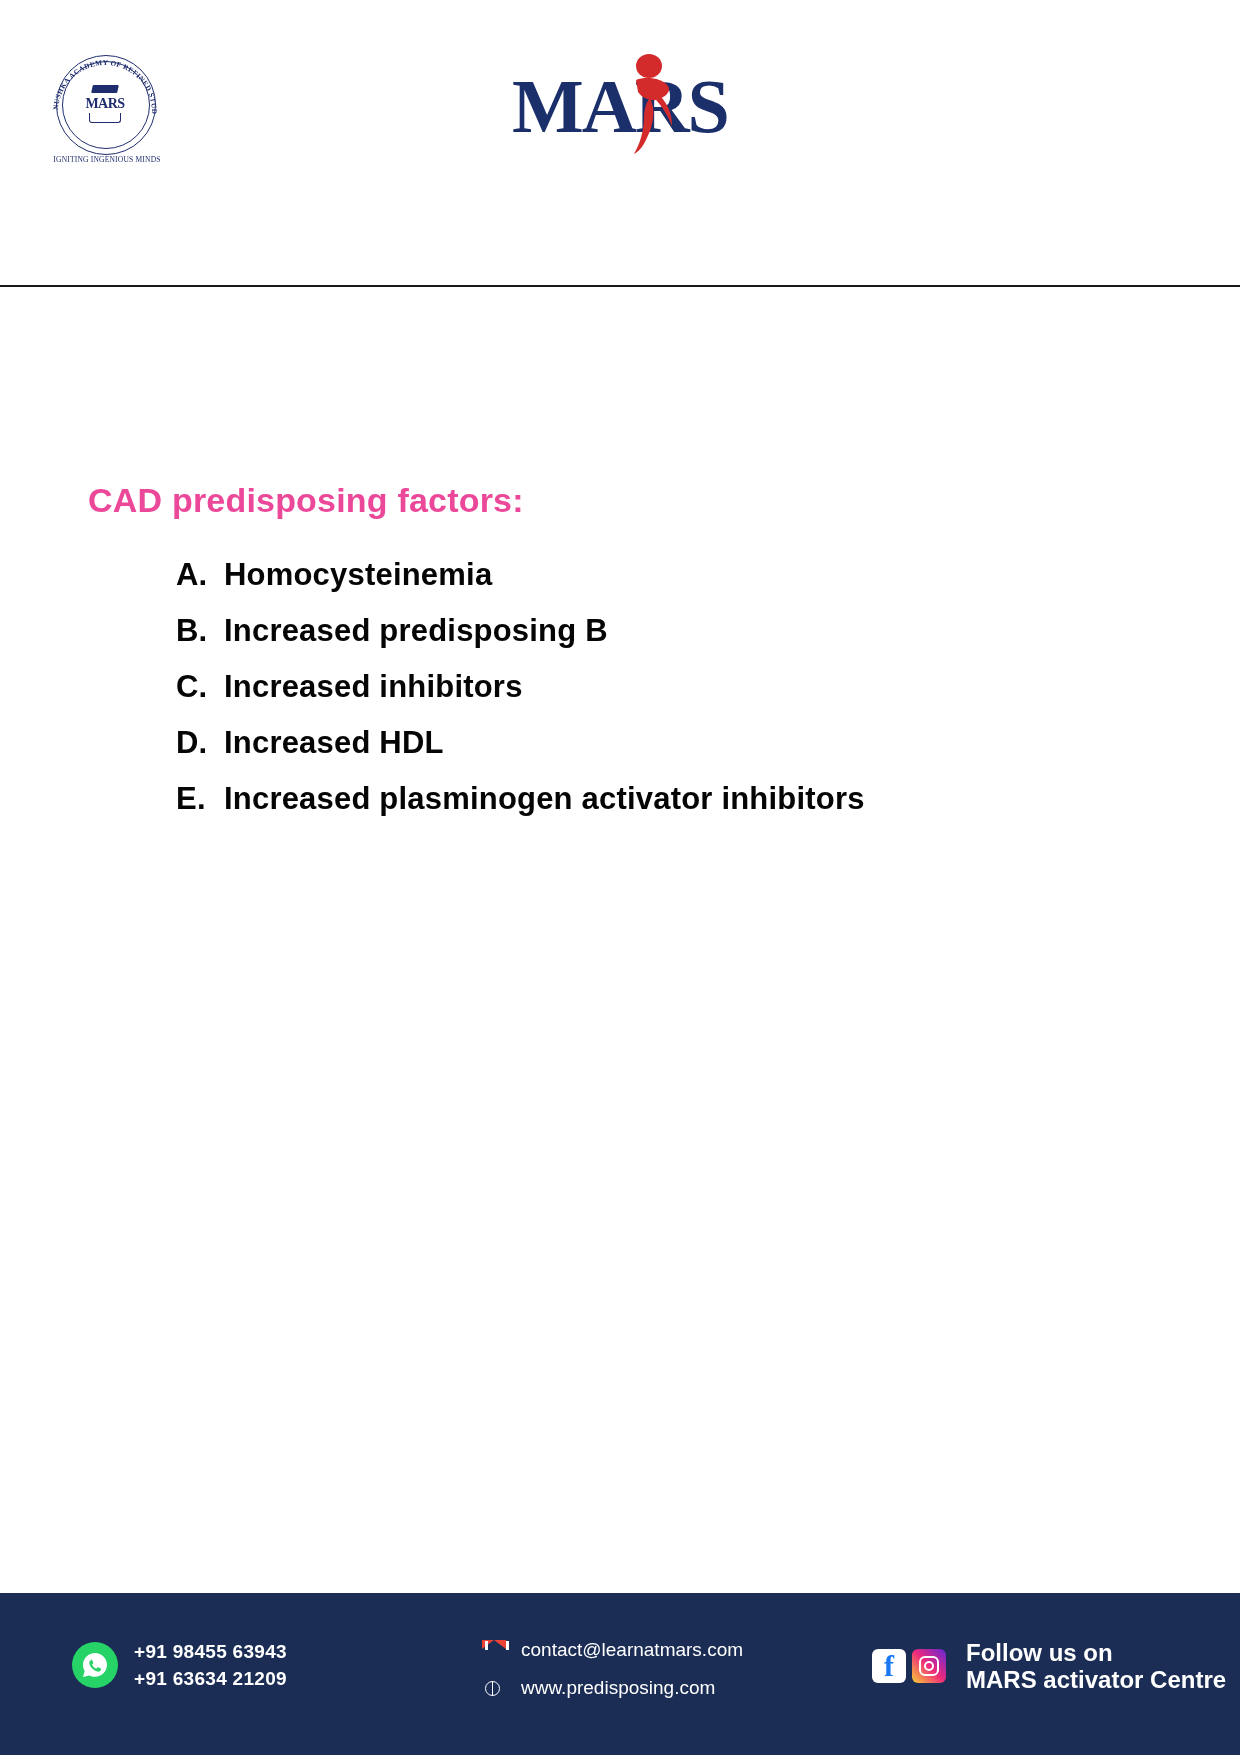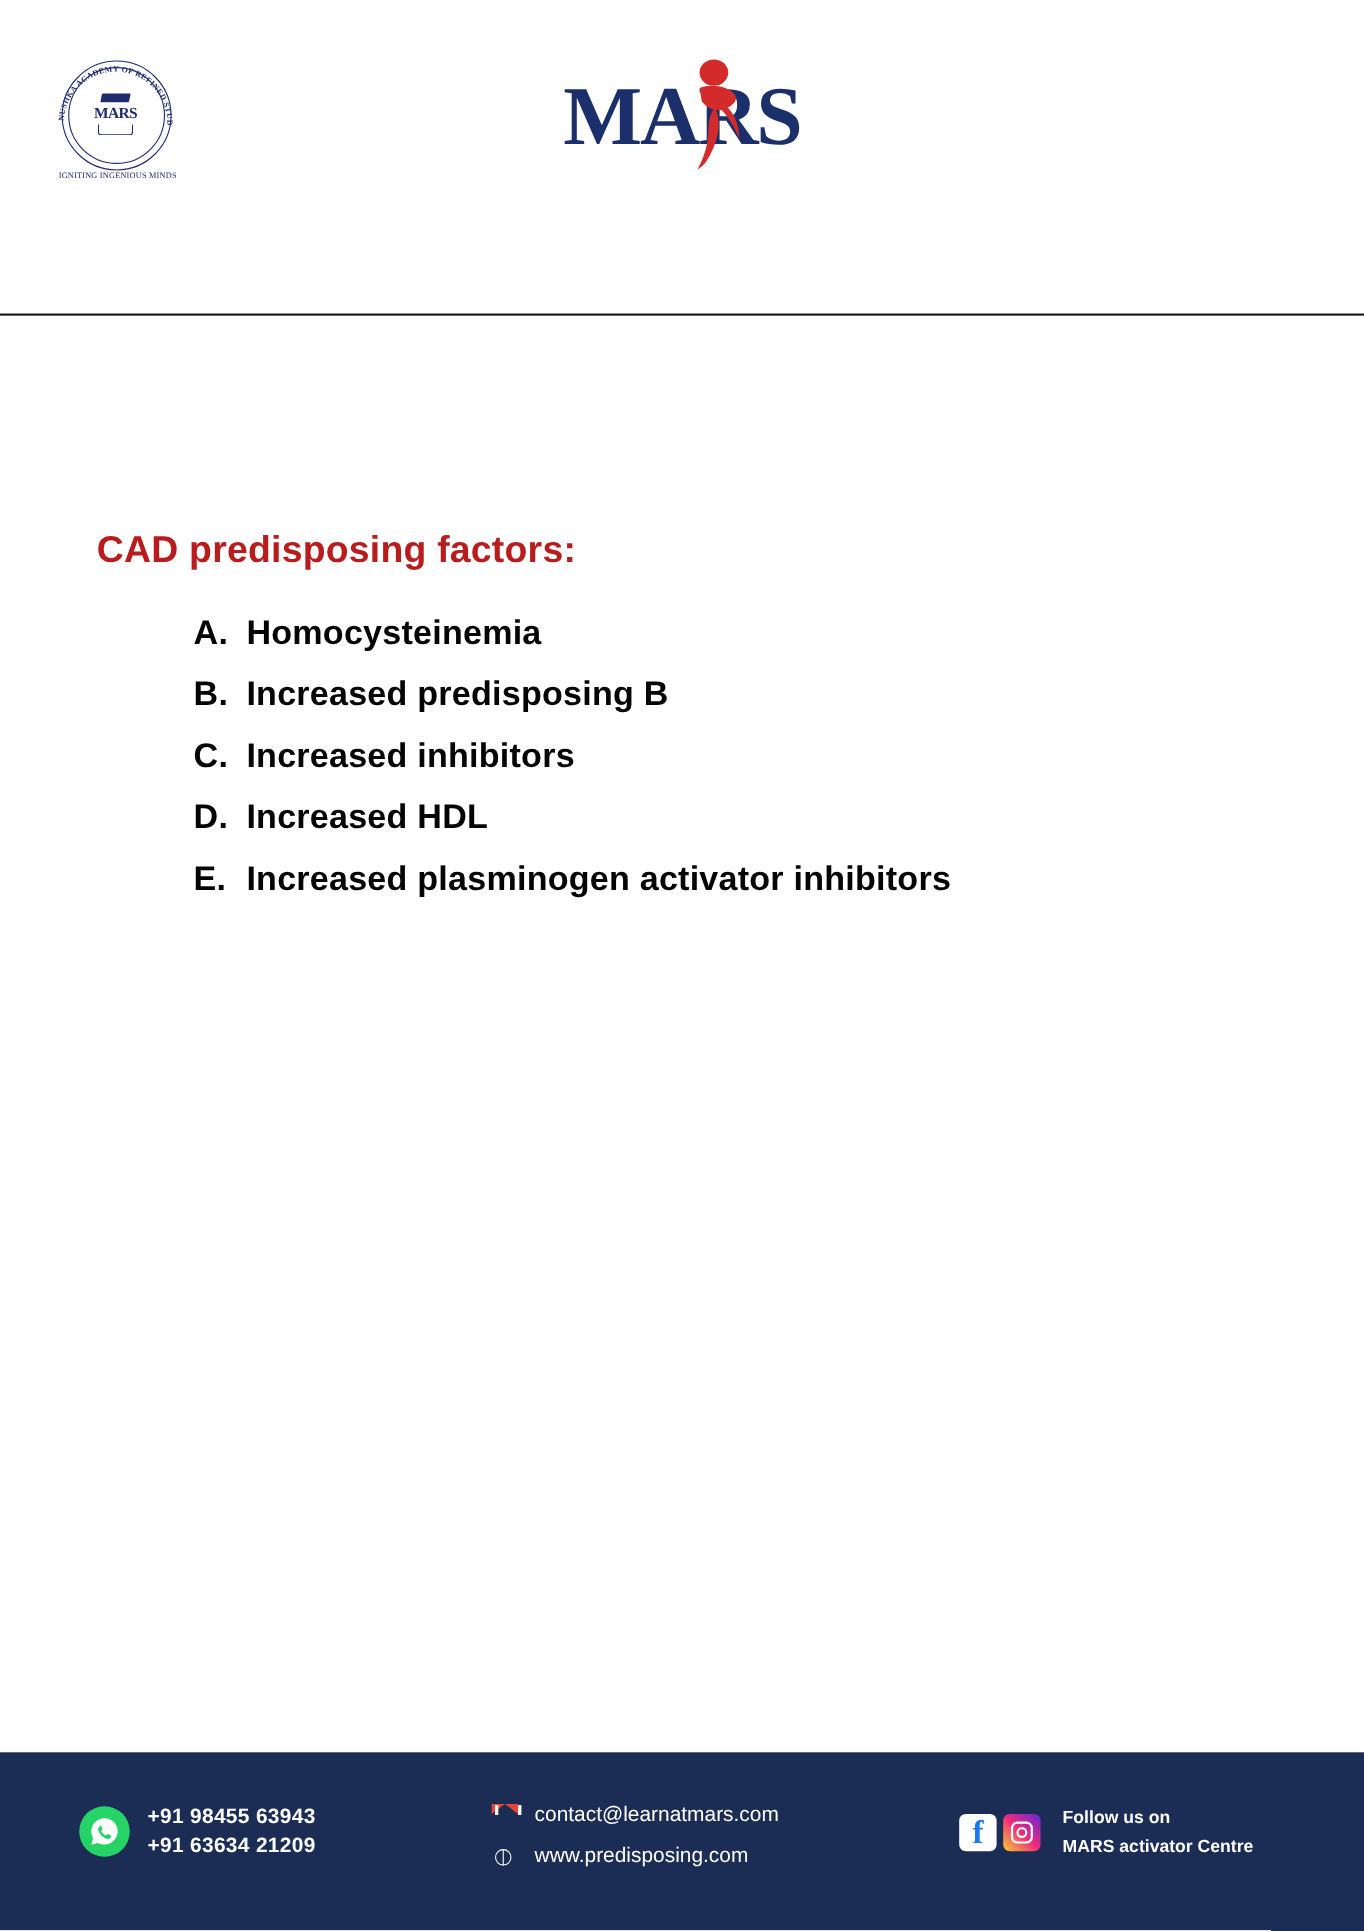--- a/index.html
+++ b/index.html
@@ -157,21 +157,21 @@
     left: 0;
     top: 285px;
     width: 1240px;
   }
   .q-heading {
     position: absolute;
     left: 88px;
     top: 196px;
     font-size: 34px;
     font-weight: bold;
-    color: #b91c1c;
+    color: #ec4899;
     letter-spacing: 0.2px;
   }
   .options {
     position: absolute;
     left: 176px;
     top: 272px;
     width: 950px;
   }
   .option {
     display: flex;
@@ -222,21 +222,21 @@
   }
   .wa-icon svg { position: absolute; left: 9px; top: 9px; }
   .f-phone .nums {
     font-size: 19px;
     font-weight: bold;
     line-height: 27px;
     letter-spacing: 0.3px;
   }
   .f-contact {
     position: absolute;
-    left: 447px;
+    left: 482px;
     top: 42px;
     font-size: 19px;
     line-height: 30px;
   }
   .f-contact .row {
     display: flex;
     align-items: center;
     margin-bottom: 8px;
   }
   .f-contact .row .ic {
@@ -336,21 +336,21 @@
   .ig:after {
     content: "";
     position: absolute;
     left: 12px; top: 12px;
     width: 10px; height: 10px;
     box-sizing: border-box;
     border: 2.5px solid #ffffff;
     border-radius: 50%;
   }
   .f-social .txt {
-    font-size: 16px;
+    font-size: 24px;
     font-weight: bold;
     line-height: 27px;
   }
 </style>
 </head>
 <body>
 
 <div class="page">
 
   <div class="header">

